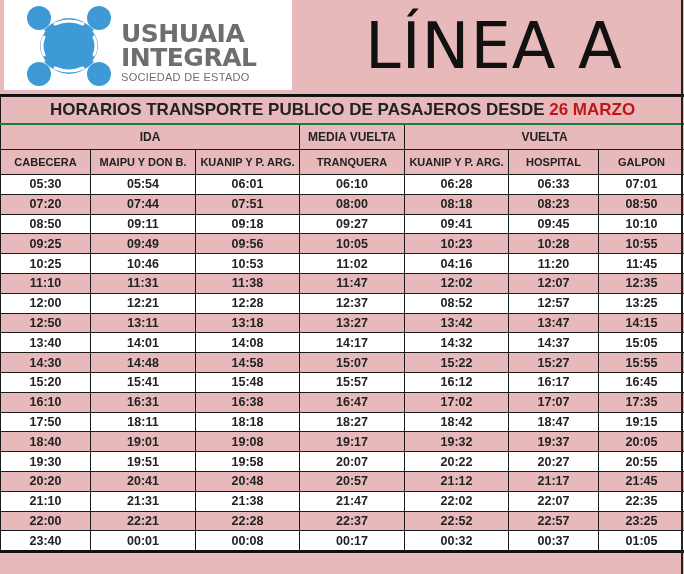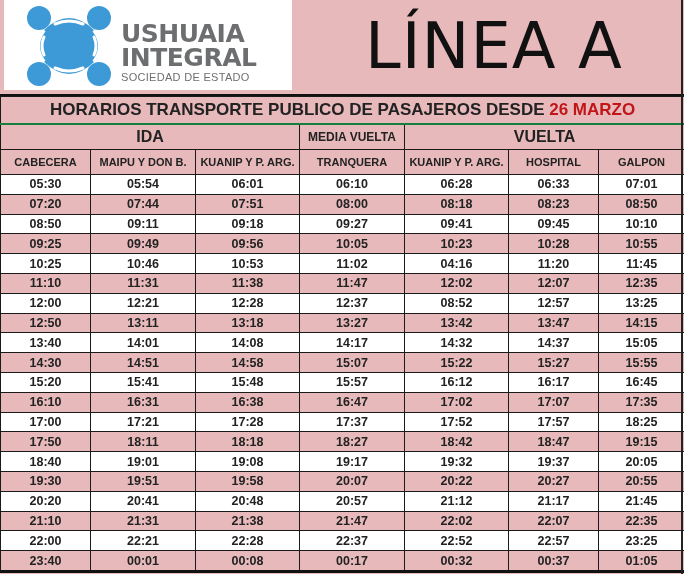--- a/index.html
+++ b/index.html
@@ -52,21 +52,21 @@
     border: 1.5px solid #1a1a1a;
     text-align: center; padding: 0;
     font-weight: bold; color: #222;
   }
   .banner td {
     height: 26px; font-size: 17px; background: #e8b9ba;
     font-family: "Liberation Sans", sans-serif; font-weight: bold;
     border-bottom: 2px solid #15803d;
   }
   .banner .red { color: #c0161a; }
-  .group th { height: 24px; font-size: 16px; background: #e8b9ba; }
+  .group th { height: 24px; font-size: 12px; background: #e8b9ba; }
   .group th.small { font-size: 12px; }
   .sub th { height: 24px; font-size: 11px; background: #e8b9ba; margin-left: 36px; }
   tbody td { height: 18.8px; font-size: 12.5px; }
   tbody tr:nth-child(odd) td { background: #ffffff; }
   tbody tr:nth-child(even) td { background: #e8b9ba; }
   tbody tr:last-child td { border-bottom: 3px solid #111; }
 </style>
 </head>
 <body>
 
@@ -209,21 +209,21 @@
         <td>13:40</td>
         <td>14:01</td>
         <td>14:08</td>
         <td>14:17</td>
         <td>14:32</td>
         <td>14:37</td>
         <td>15:05</td>
       </tr>
       <tr>
         <td>14:30</td>
-        <td>14:51</td>
+        <td>14:48</td>
         <td>14:58</td>
         <td>15:07</td>
         <td>15:22</td>
         <td>15:27</td>
         <td>15:55</td>
       </tr>
       <tr>
         <td>15:20</td>
         <td>15:41</td>
         <td>15:48</td>
@@ -235,29 +235,20 @@
       <tr>
         <td>16:10</td>
         <td>16:31</td>
         <td>16:38</td>
         <td>16:47</td>
         <td>17:02</td>
         <td>17:07</td>
         <td>17:35</td>
       </tr>
       <tr>
-        <td>17:00</td>
-        <td>17:21</td>
-        <td>17:28</td>
-        <td>17:37</td>
-        <td>17:52</td>
-        <td>17:57</td>
-        <td>18:25</td>
-      </tr>
-      <tr>
         <td>17:50</td>
         <td>18:11</td>
         <td>18:18</td>
         <td>18:27</td>
         <td>18:42</td>
         <td>18:47</td>
         <td>19:15</td>
       </tr>
       <tr>
         <td>18:40</td>

